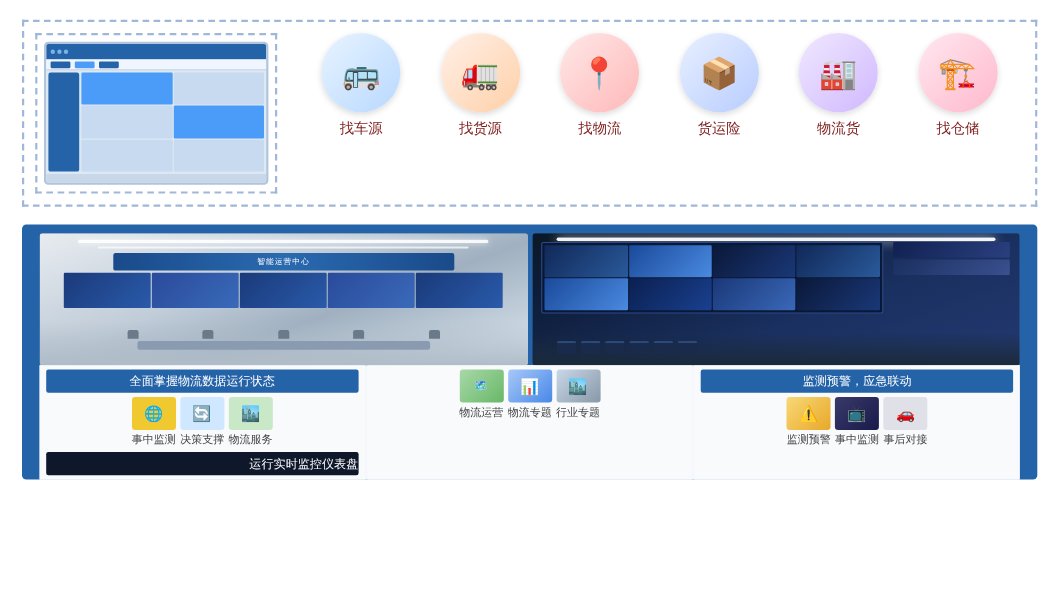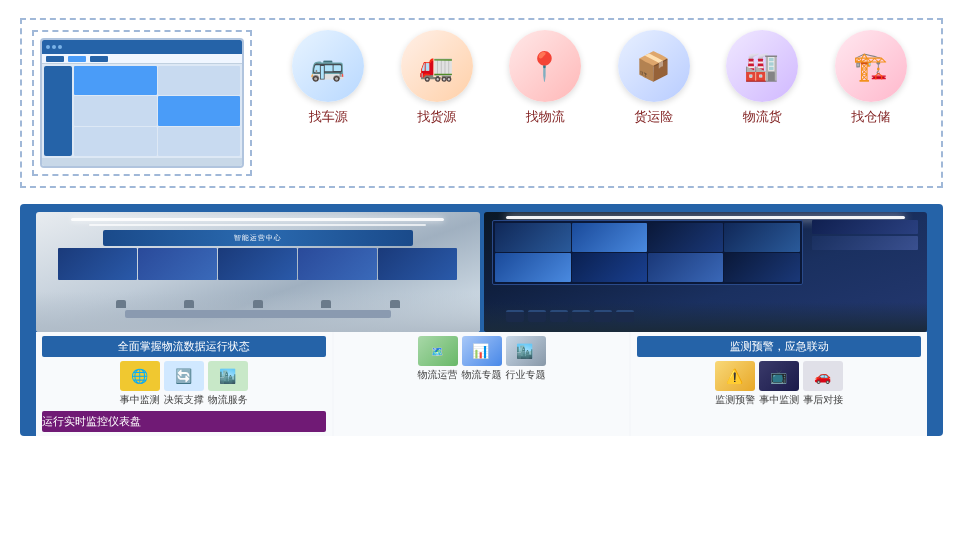--- a/index.html
+++ b/index.html
@@ -266,23 +266,23 @@
     .sub-icon-green { background: #c8e8c8; }
     .sub-icon-gray { background: #e0e0e8; }
 
     .sub-label {
       font-size: 10px;
       color: #444;
       white-space: nowrap;
     }
 
     .panel-footer {
-      background: #701a75;
+      background: #0f172a;
       color: white;
-      text-align: left;
+      text-align: right;
       font-size: 11px;
       padding: 3px 0;
       border-radius: 2px;
       margin-top: 2px;
     }
 
     
     .map-icon {
       background: linear-gradient(135deg, #a8d8a8, #68b868);
       font-size: 10px;

